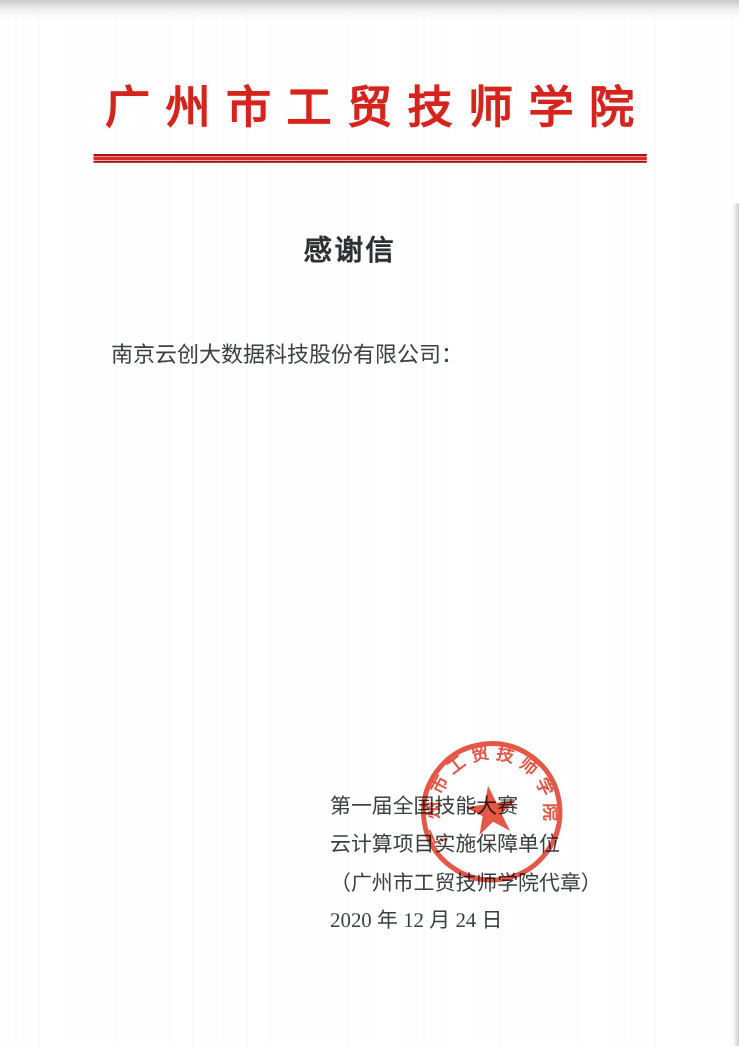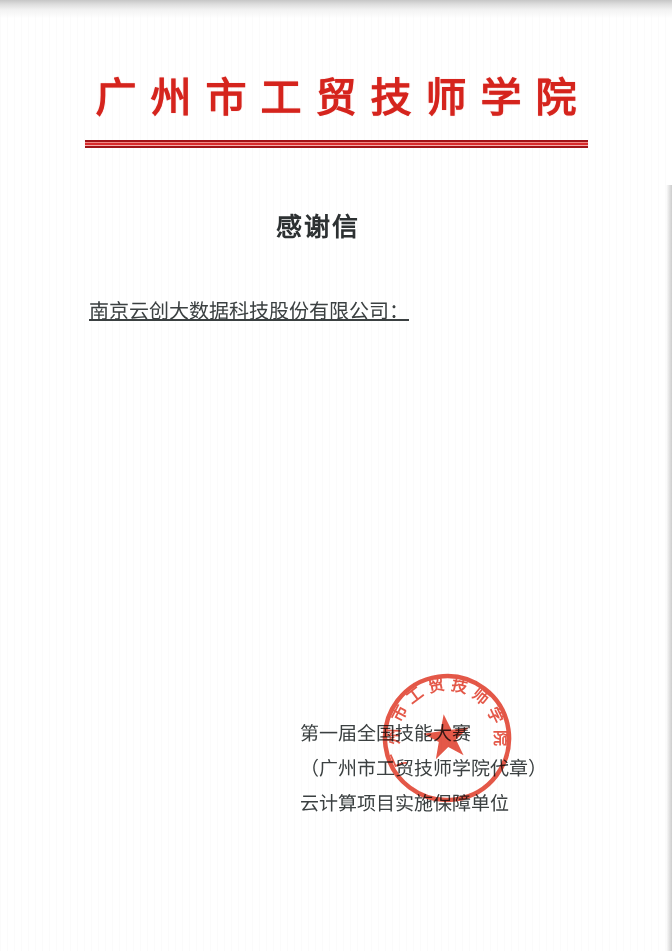--- a/index.html
+++ b/index.html
@@ -48,21 +48,21 @@
   .title{
     position:absolute;top:213px;left:0;width:636px;
     text-align:center;font-size:26px;font-weight:bold;
     letter-spacing:2px;color:#2d3132;line-height:30px;
   }
   .body{
     position:absolute;top:289px;left:85px;width:506px;
     font-size:20px;line-height:36.5px;color:var(--body-text);
     text-align:justify;
   }
-  .body p{margin:4px;text-decoration:underline;}
+  .body p{margin:16px;}
   .body p.para{text-indent:2em;}
   .signature{
     position:absolute;top:717px;left:300px;width:300px;
     text-align:left;font-size:19px;line-height:34.8px;
     color:var(--body-text);
   }
   .seal{
     position:absolute;top:668px;left:377px;width:140px;height:140px;
     opacity:0.85;mix-blend-mode:multiply;
     transform:rotate(-8deg);
@@ -87,22 +87,23 @@
   <div class="red-rule"></div>
 
   <h1 class="title">感谢信</h1>
 
   <div class="body">
     <p class="salutation">南京云创大数据科技股份有限公司：</p>
   </div>
 
   <div class="signature">
     <div>第一届全国技能大赛</div>
+    <div>云计算项目实施保障单位</div>
     <div>（广州市工贸技师学院代章）</div>
-    <div>云计算项目实施保障单位</div>
+    <div>2020 年 12 月 24 日</div>
   </div>
 
   <svg class="seal" viewBox="0 0 140 140" aria-hidden="true">
     <circle class="ring" cx="70" cy="70" r="62"></circle>
     <polygon class="star" points="70,46 64.5,62.5 47.2,62.6 61.3,72.9 56.0,89.4 70,79.2 84.0,89.4 78.7,72.9 92.8,62.6 75.5,62.5"></polygon>
     <path id="sealArc" fill="none" d="M 26.5 90.3 A 48 48 0 1 1 113.5 90.3"></path>
     <text>
       <textPath href="#sealArc" startOffset="0" textLength="186" lengthAdjust="spacing">广州市工贸技师学院</textPath>
     </text>
   </svg>

